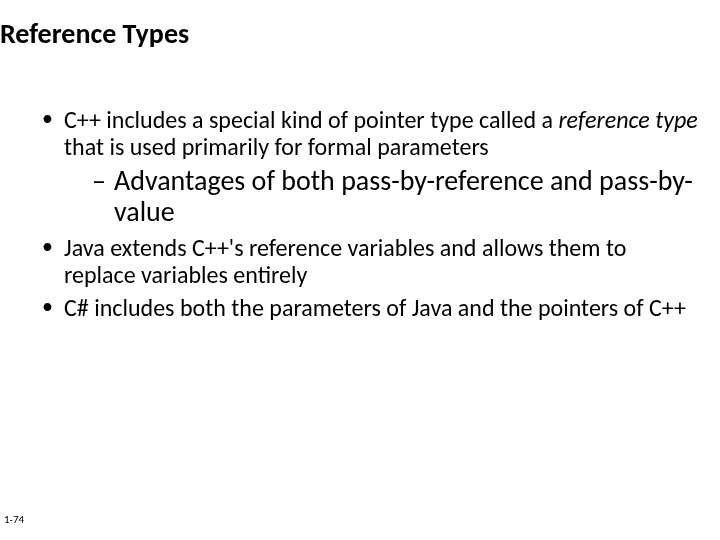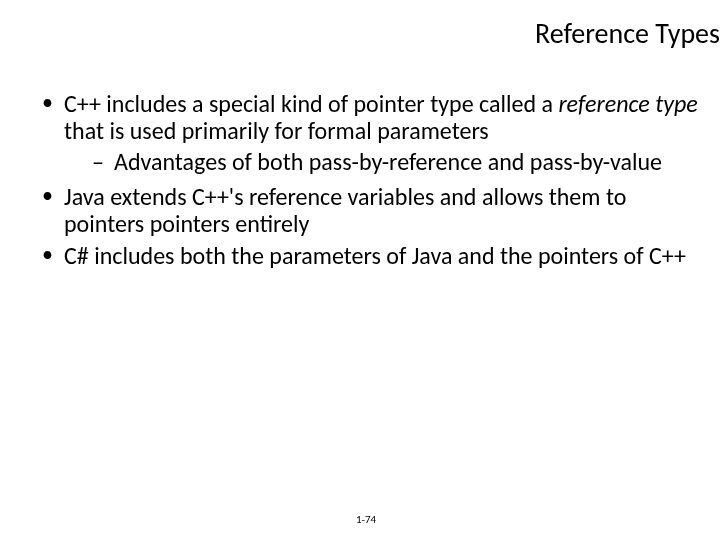--- a/index.html
+++ b/index.html
@@ -5,28 +5,29 @@
   html,body{margin:0;padding:0}
   body{
     width:720px;height:540px;
     background:#fff;
     font-family:Calibri,"Segoe UI",Arial,sans-serif;
     color:#000;
     position:relative;
     box-sizing:border-box;
   }
   .title{
-    text-align:right;
+    text-align:left;
     font-size:28px;
     padding-top:16px;
     padding-bottom:40px;
-    font-weight:400;
+    font-weight:700;
   }
   .content{
     padding:0 18px 0 38px;
+    margin-top:16px;
   }
   ul.lvl1{
     list-style:none;
     margin:0;padding:0;
   }
   ul.lvl1 > li{
     font-size:24px;
     line-height:1.12;
     margin-bottom:6px;
     padding-left:26px;
@@ -37,53 +38,52 @@
     position:absolute;
     left:4px;top:0;
     font-size:22px;
   }
   ul.lvl2{
     list-style:none;
     margin:4px 0 8px 0;
     padding:0 0 0 28px;
   }
   ul.lvl2 > li{
-    font-size:24px;
+    font-size:28px;
     line-height:1.12;
     position:relative;
     padding-left:22px;
   }
   ul.lvl2 > li::before{
     content:"\2013";
     position:absolute;
     left:0;top:0;
   }
   .ital{font-style:italic}
   .pagenum{
     position:absolute;
-    bottom:14px;left:12px;right:0;
-    text-align:center;
+    bottom:14px;left:4px;right:0;
     font-size:11px;
   }
 </style>
 </head>
 <body>
 
 <div class="title">Reference Types</div>
 
 <div class="content">
   <ul class="lvl1">
     <li>
       <span>C++ includes a special kind of pointer type called a </span><span class="ital">reference type</span><span> that is used primarily for formal parameters</span>
       <ul class="lvl2">
         <li>Advantages of both pass-by-reference and pass-by-value</li>
       </ul>
     </li>
     <li>
-      <span>Java extends C++'s reference variables and allows them to pointers pointers entirely</span>
+      <span>Java extends C++'s reference variables and allows them to replace variables entirely</span>
     </li>
     <li>
       <span>C# includes both the parameters of Java and the pointers of C++</span>
     </li>
   </ul>
 </div>
 
 <div class="pagenum">1-74</div>
 
 </body></html>

